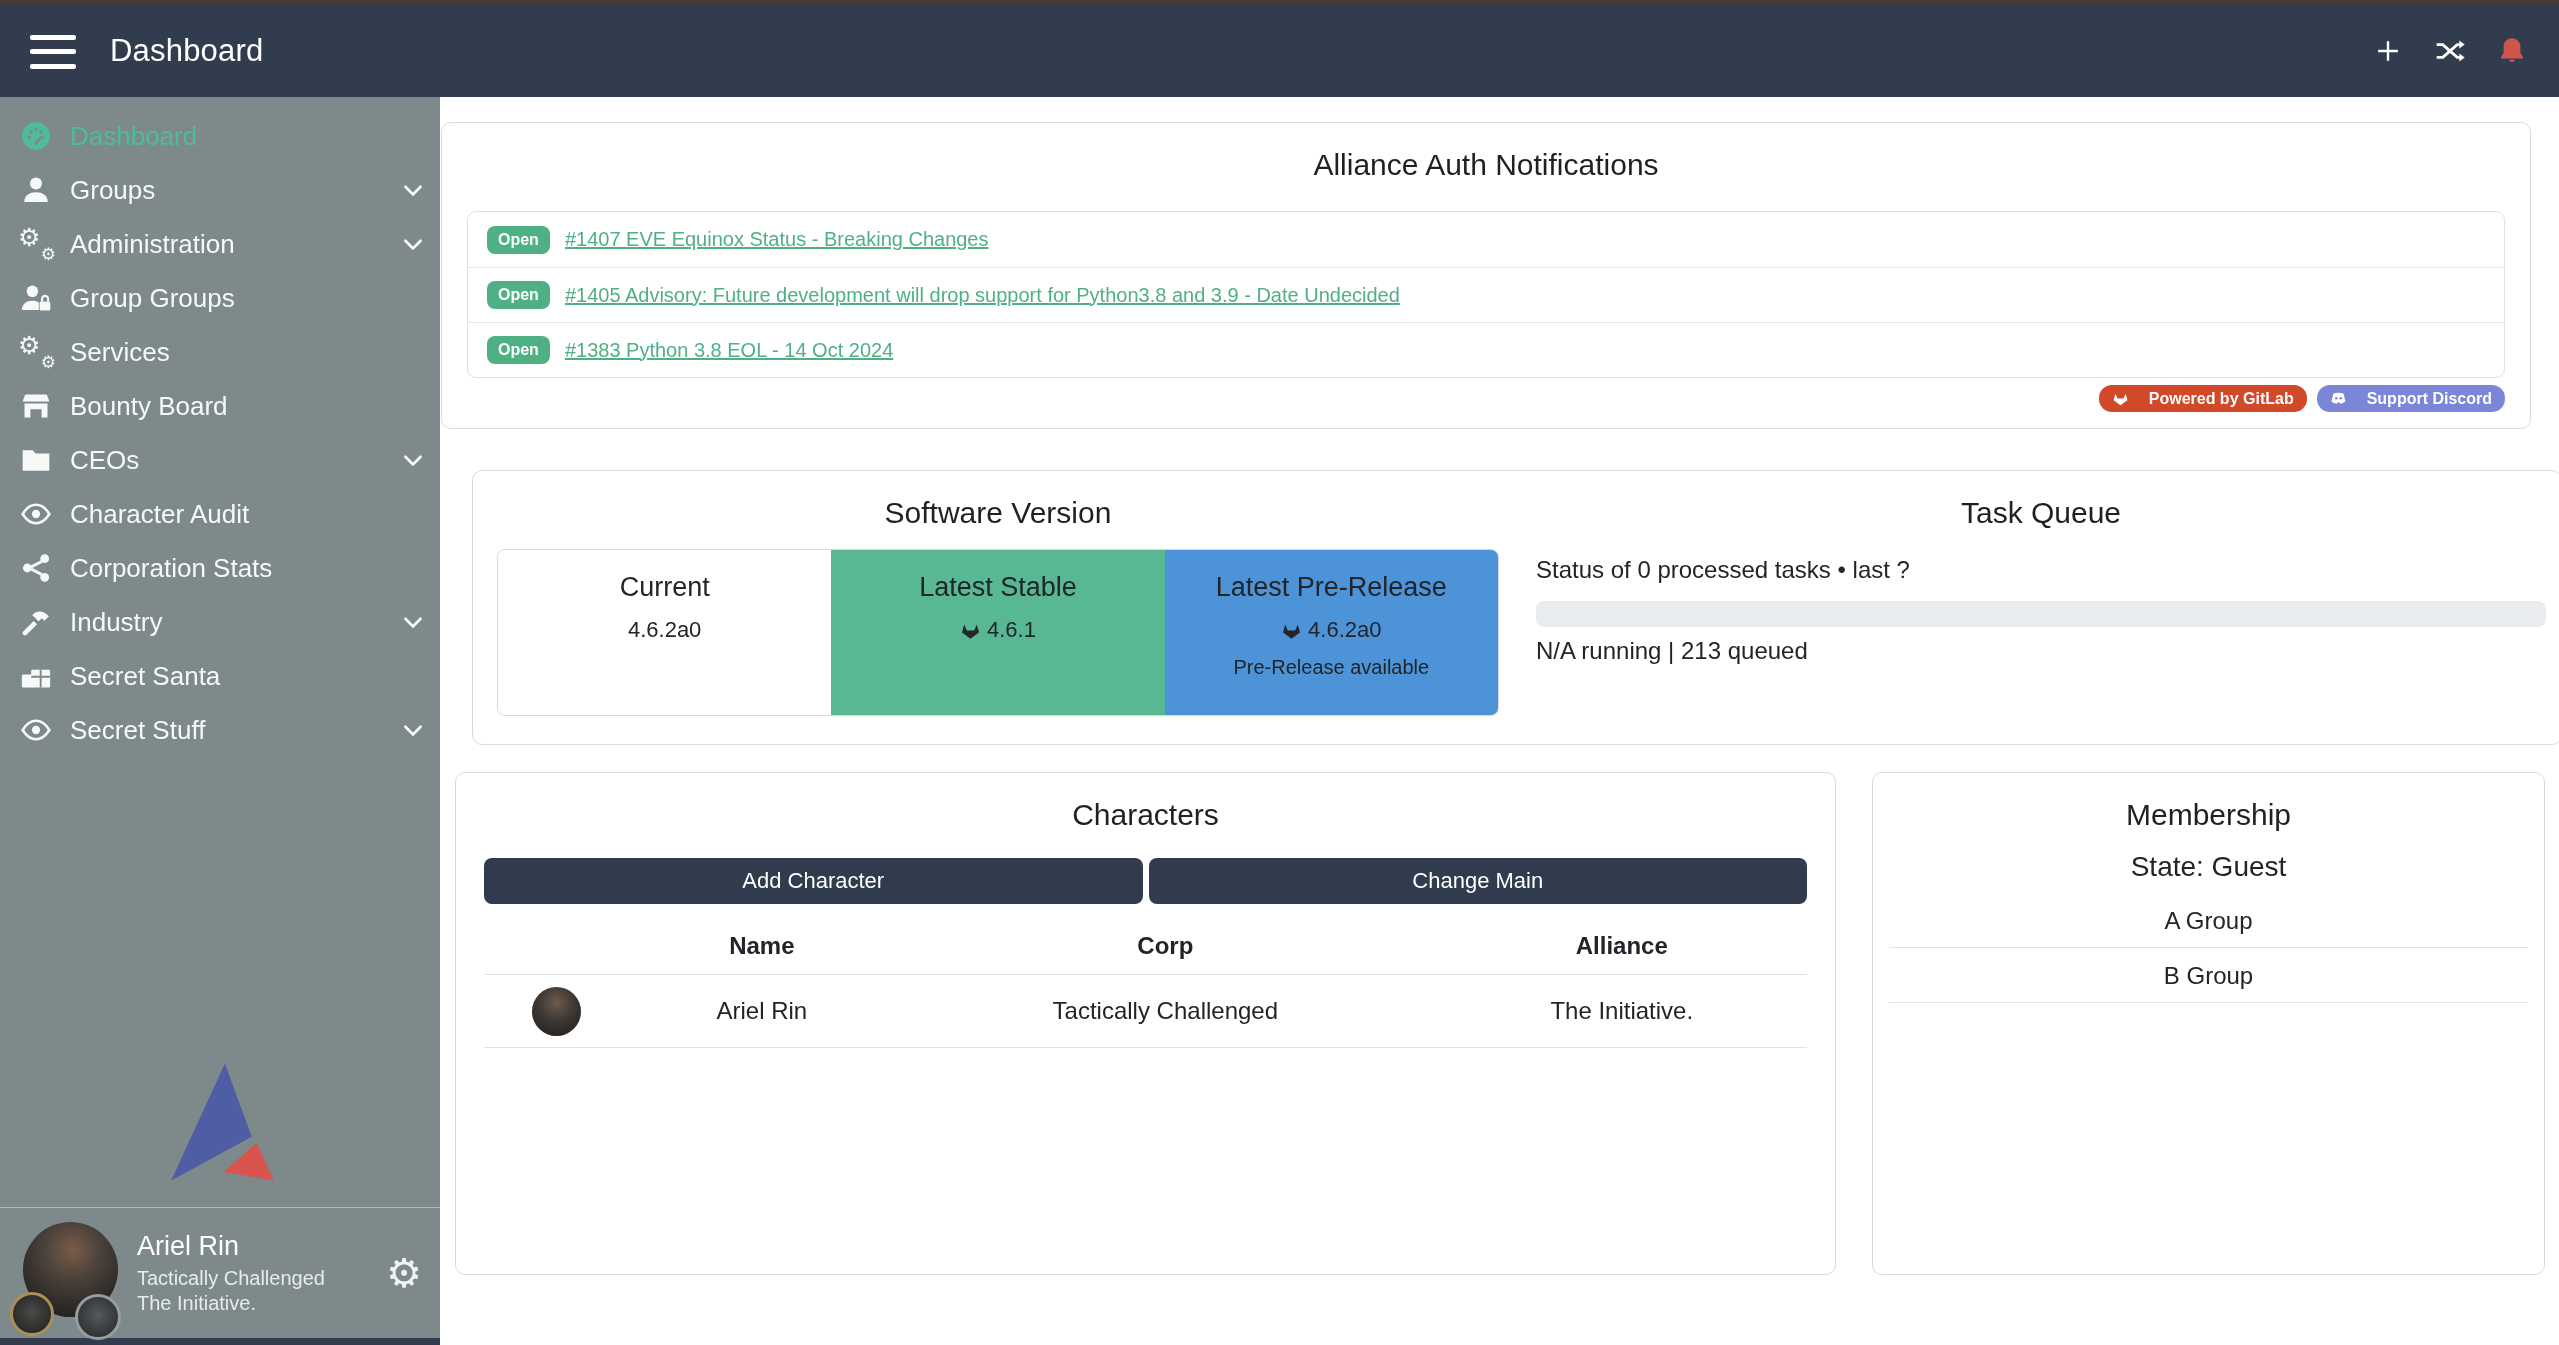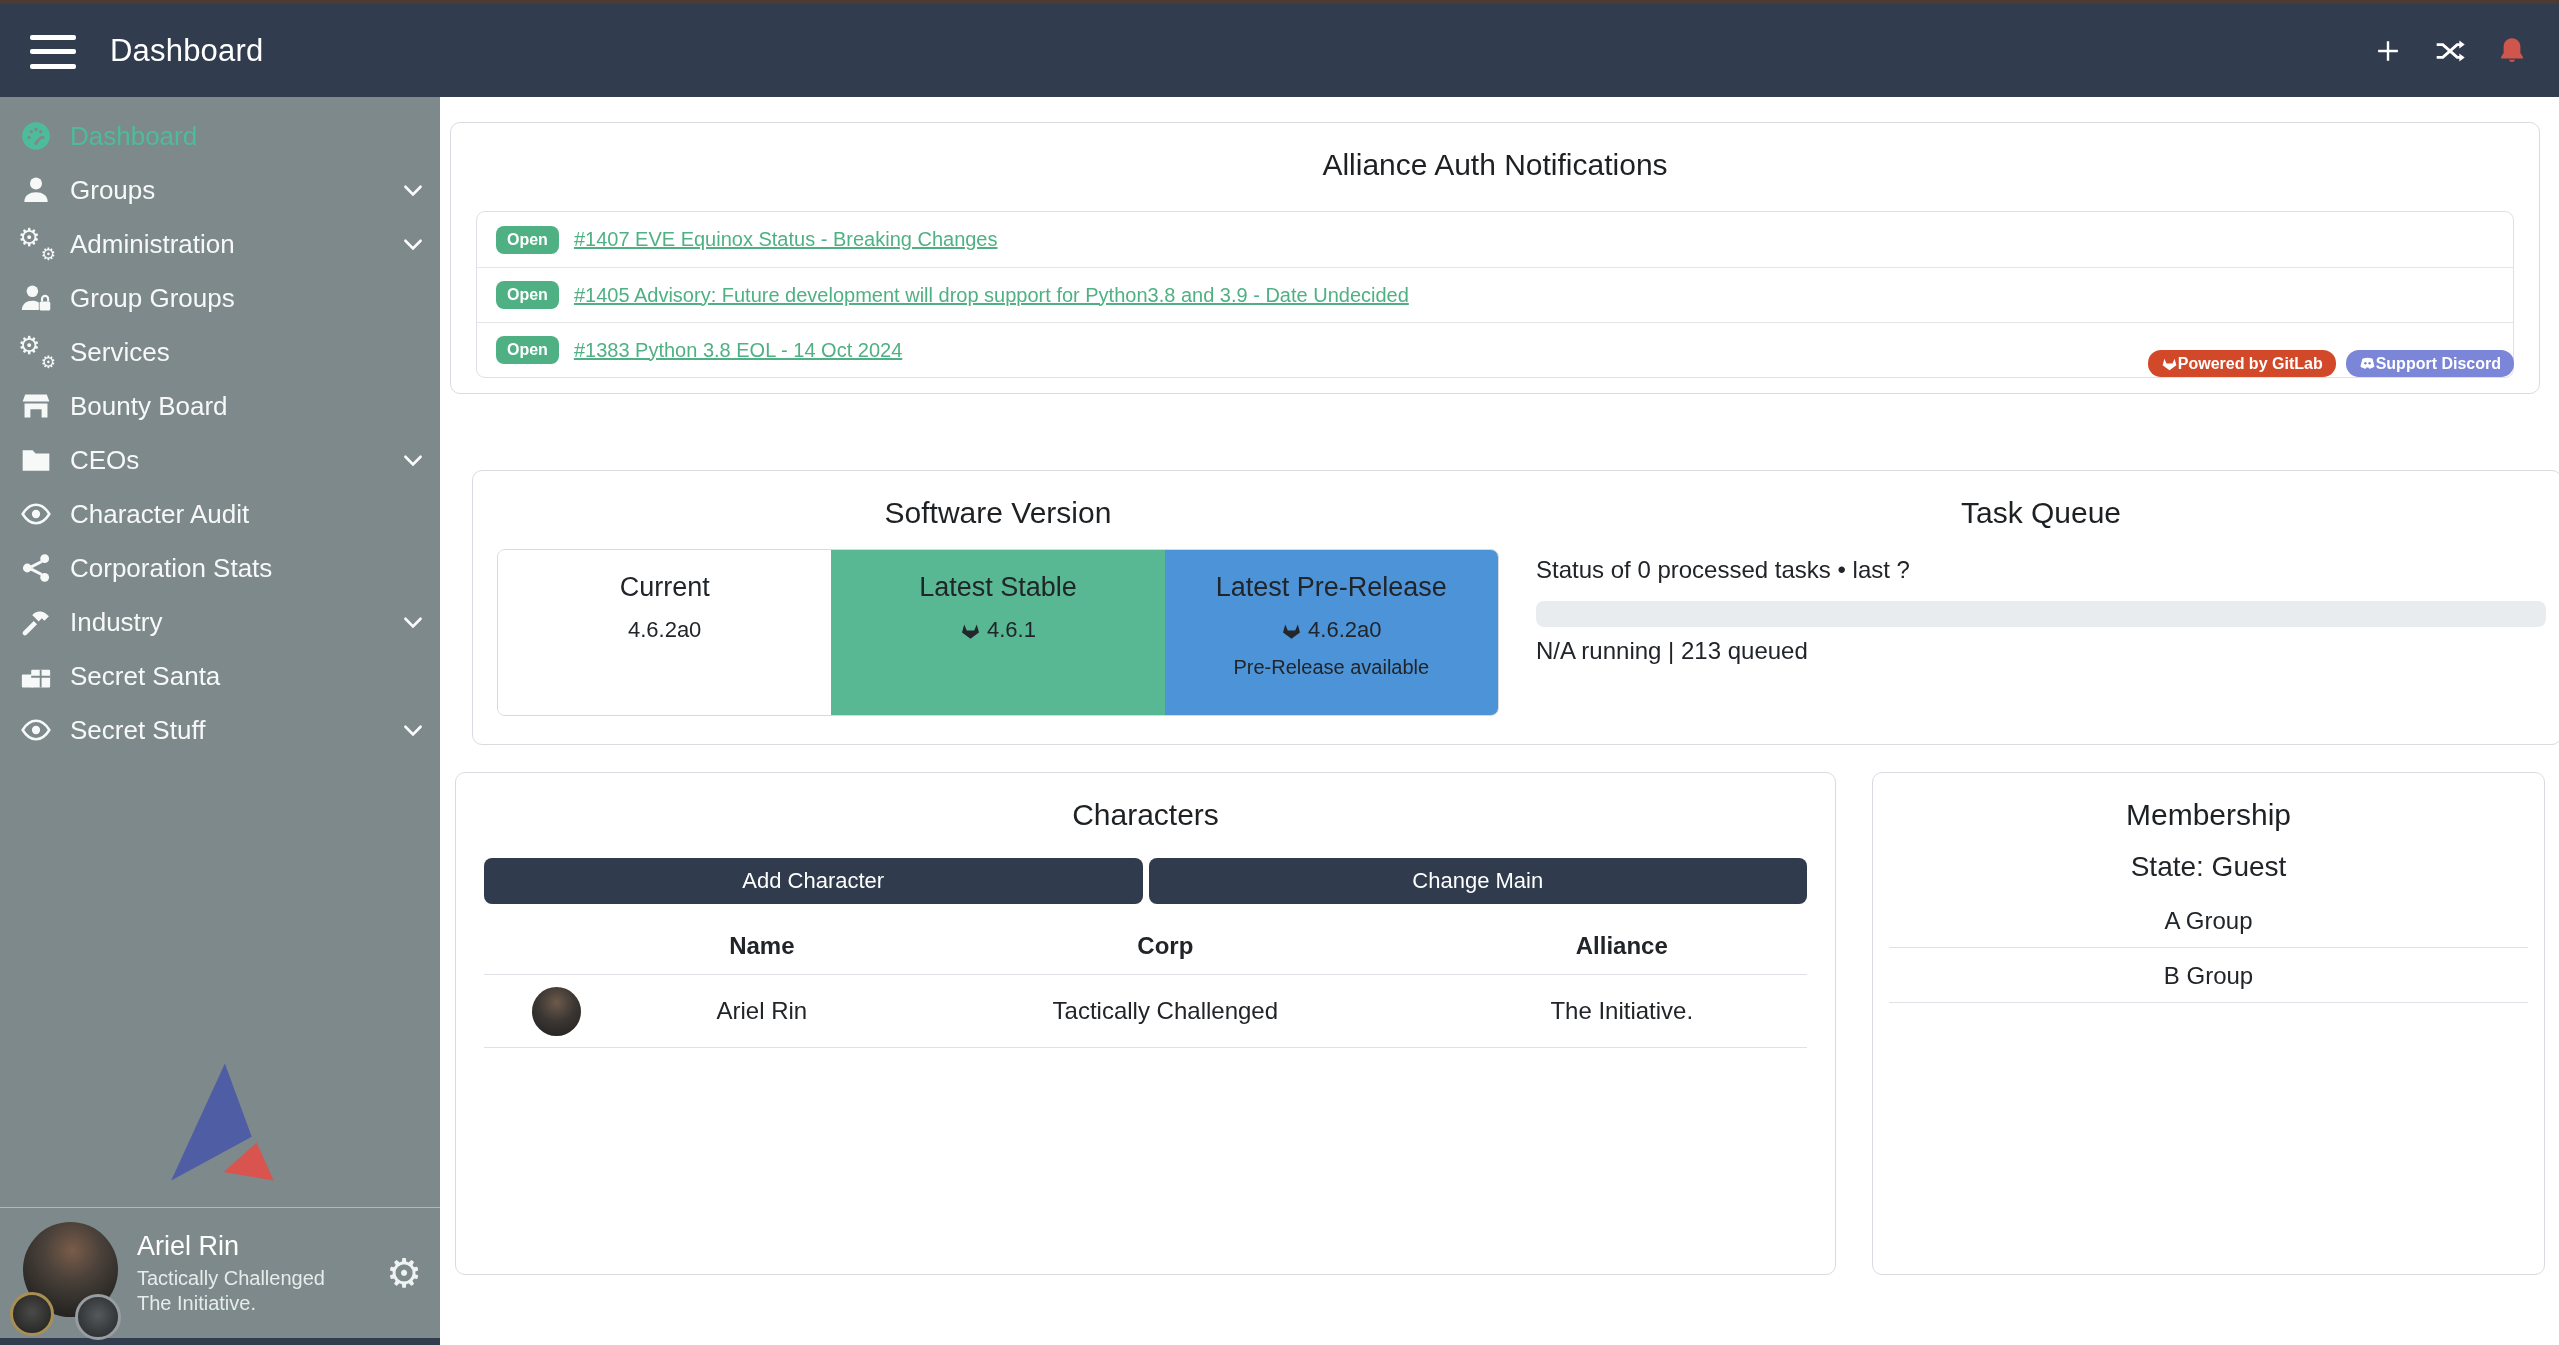--- a/index.html
+++ b/index.html
@@ -51,32 +51,32 @@
   .avatar-mini.right{left:60px;bottom:-12px;width:46px;height:46px;background:radial-gradient(circle at 50% 45%,#55595c,#232527);border:3px solid #979da0}
   .user-text{margin-left:18px;line-height:1.25}
   .user-name{font-size:27px;color:#fff;margin-bottom:3px}
   .user-sub{font-size:20px;color:#e7ebeb}
   .user-gear{margin-left:auto;font-size:40px;color:#f0f3f3;cursor:pointer;font-family:"DejaVu Sans",sans-serif;line-height:1}
   .sidebar-strip{height:7px;background:var(--navbar)}
   
   .main{position:relative;flex:1;background:#fff}
   .card{position:absolute;background:#fff;border:1px solid var(--border);border-radius:10px}
   .card-title{text-align:center;font-size:30px;color:#1d2124;margin:20px 0 0;font-weight:400;line-height:44px}
-  #card-notif{left:10px;top:25px;width:2090px;height:272px}
+  #card-notif{left:1px;top:25px;width:2090px;height:307px}
   #card-version{left:32px;top:373px;width:2090px;height:275px}
   #card-chars{left:15px;top:675px;width:1381px;height:503px}
   #card-member{left:1432px;top:675px;width:673px;height:503px}
   
   .notif-list{margin:24px 25px 0;border:1px solid #dde1e5;border-radius:9px;overflow:hidden}
   .notif-row{height:55px;display:flex;align-items:center;padding:0 19px}
   .notif-row + .notif-row{border-top:1px solid #e4e7ea}
   .badge-open{background:var(--link-green);color:#fff;font-size:16px;font-weight:bold;border-radius:8px;padding:6px 11px;margin-right:15px;line-height:1}
   .notif-link{color:var(--link-green);font-size:20px;text-decoration:underline;cursor:pointer}
   .notif-footer{position:absolute;right:25px;bottom:16px;display:flex;gap:10px}
-  .pill-badge{display:flex;align-items:center;gap:0;color:#fff;font-weight:bold;font-size:16px;border-radius:13px;padding:0 13px;height:27px;cursor:pointer}
+  .pill-badge{display:flex;align-items:center;gap:20px;color:#fff;font-weight:bold;font-size:16px;border-radius:13px;padding:0 13px;height:27px;cursor:pointer}
   .pill-badge svg{width:17px;height:17px}
   
   .vt-row{display:flex}
   .vt-left{width:1050px;flex:none}
   .vt-right{flex:1;padding:0 15px 0 13px}
   .version-box{margin:14px 0 16px 24px;width:1002px;height:167px;border:1px solid #d6dade;border-radius:8px;display:flex;overflow:hidden;text-align:center}
   .vcol{flex:1;padding-top:22px}
   .vcol-header{font-size:27px}
   .vcol-version{font-size:22px;margin-top:14px;display:flex;align-items:center;justify-content:center;gap:6px}
   .vcol-version svg{width:21px;height:21px;color:#23272b}

